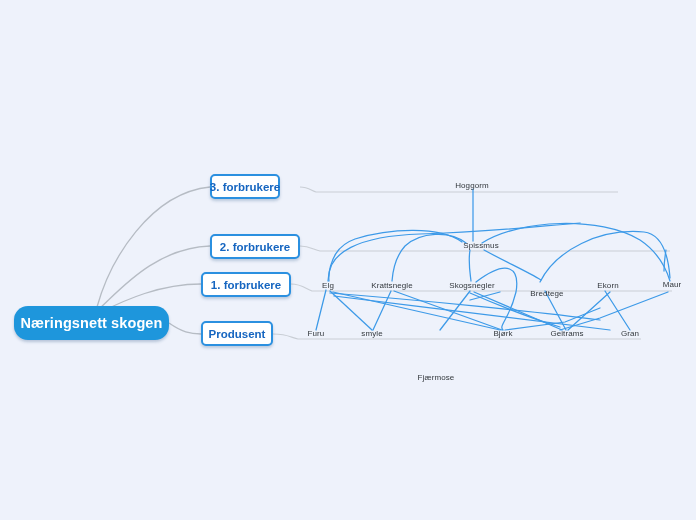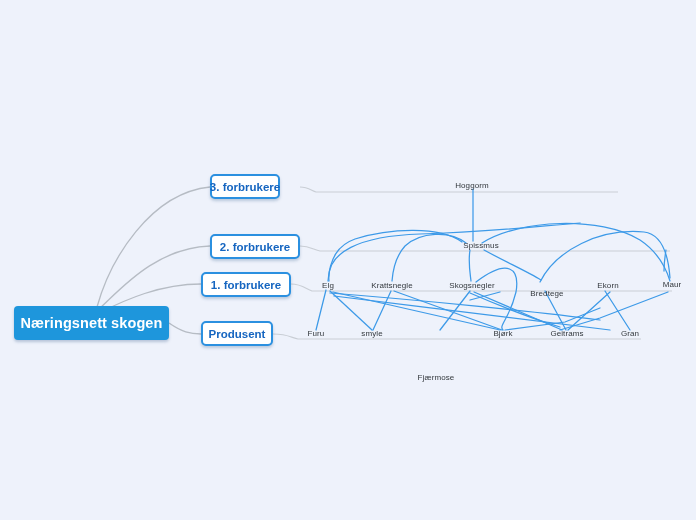--- a/index.html
+++ b/index.html
@@ -29,21 +29,21 @@
   }
 
   
   .root-node {
     position: absolute;
     left: 14px;
     top: 306px;
     width: 155px;
     height: 34px;
     background: #1e96dc;
-    border-radius: 4px;
+    border-radius: 14px;
     box-shadow: 0 2px 3px rgba(40,80,130,0.28);
     display: flex;
     align-items: center;
     justify-content: center;
     color: #ffffff;
     font-size: 14.5px;
     font-weight: bold;
     letter-spacing: 0.1px;
     white-space: nowrap;
   }

